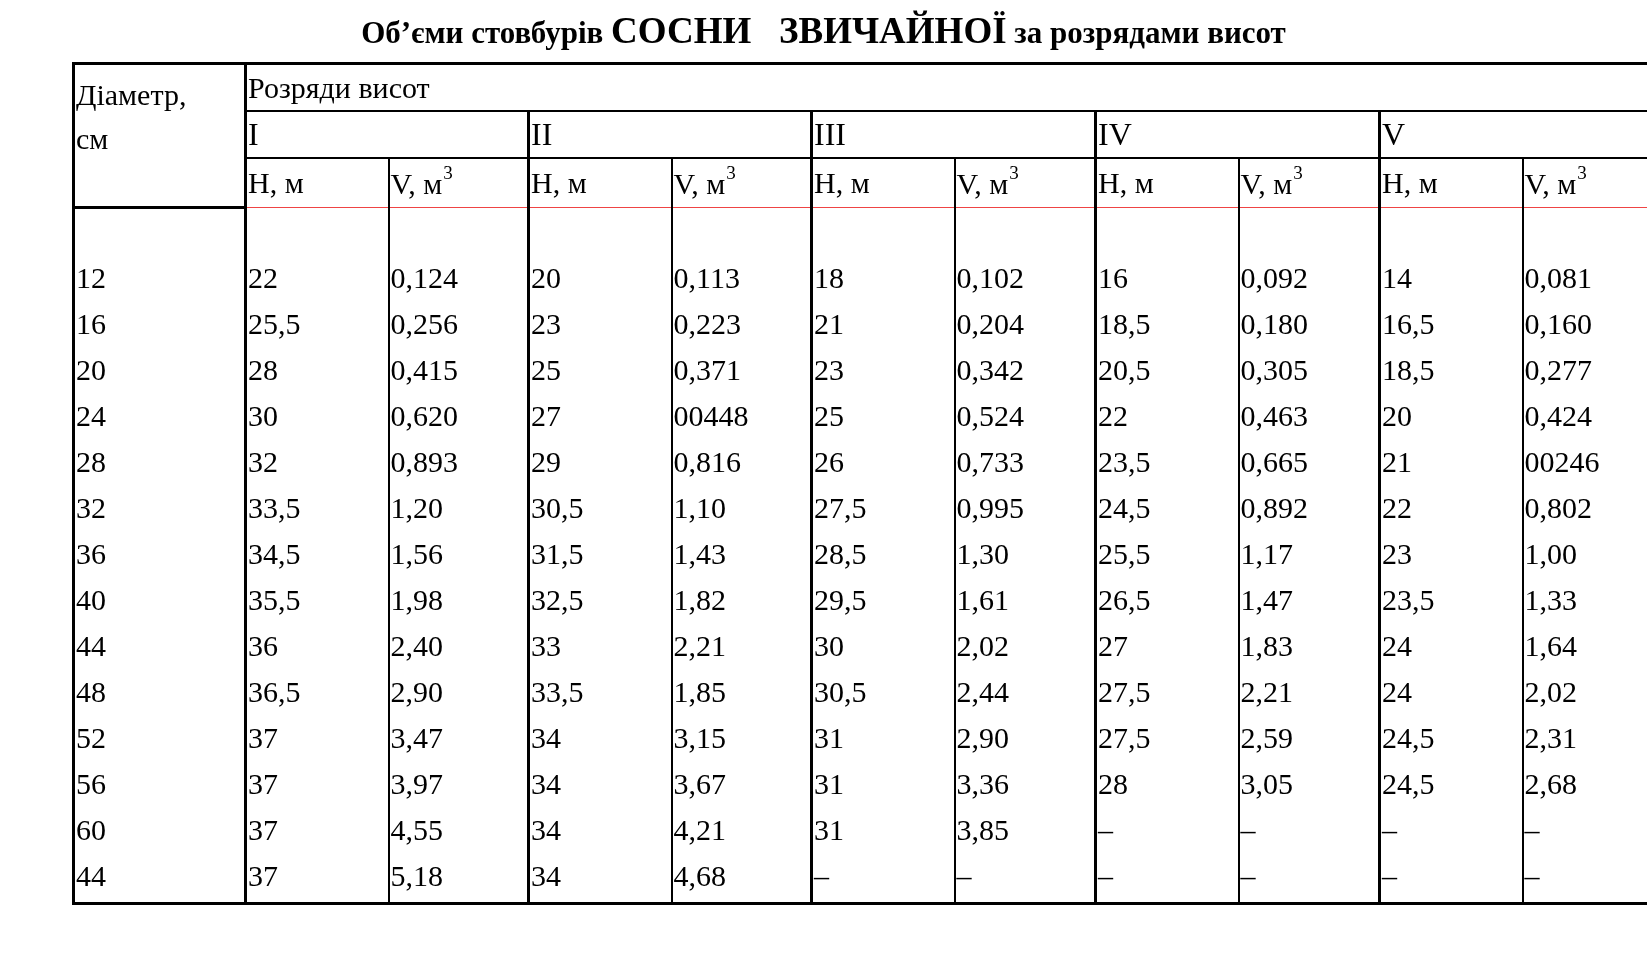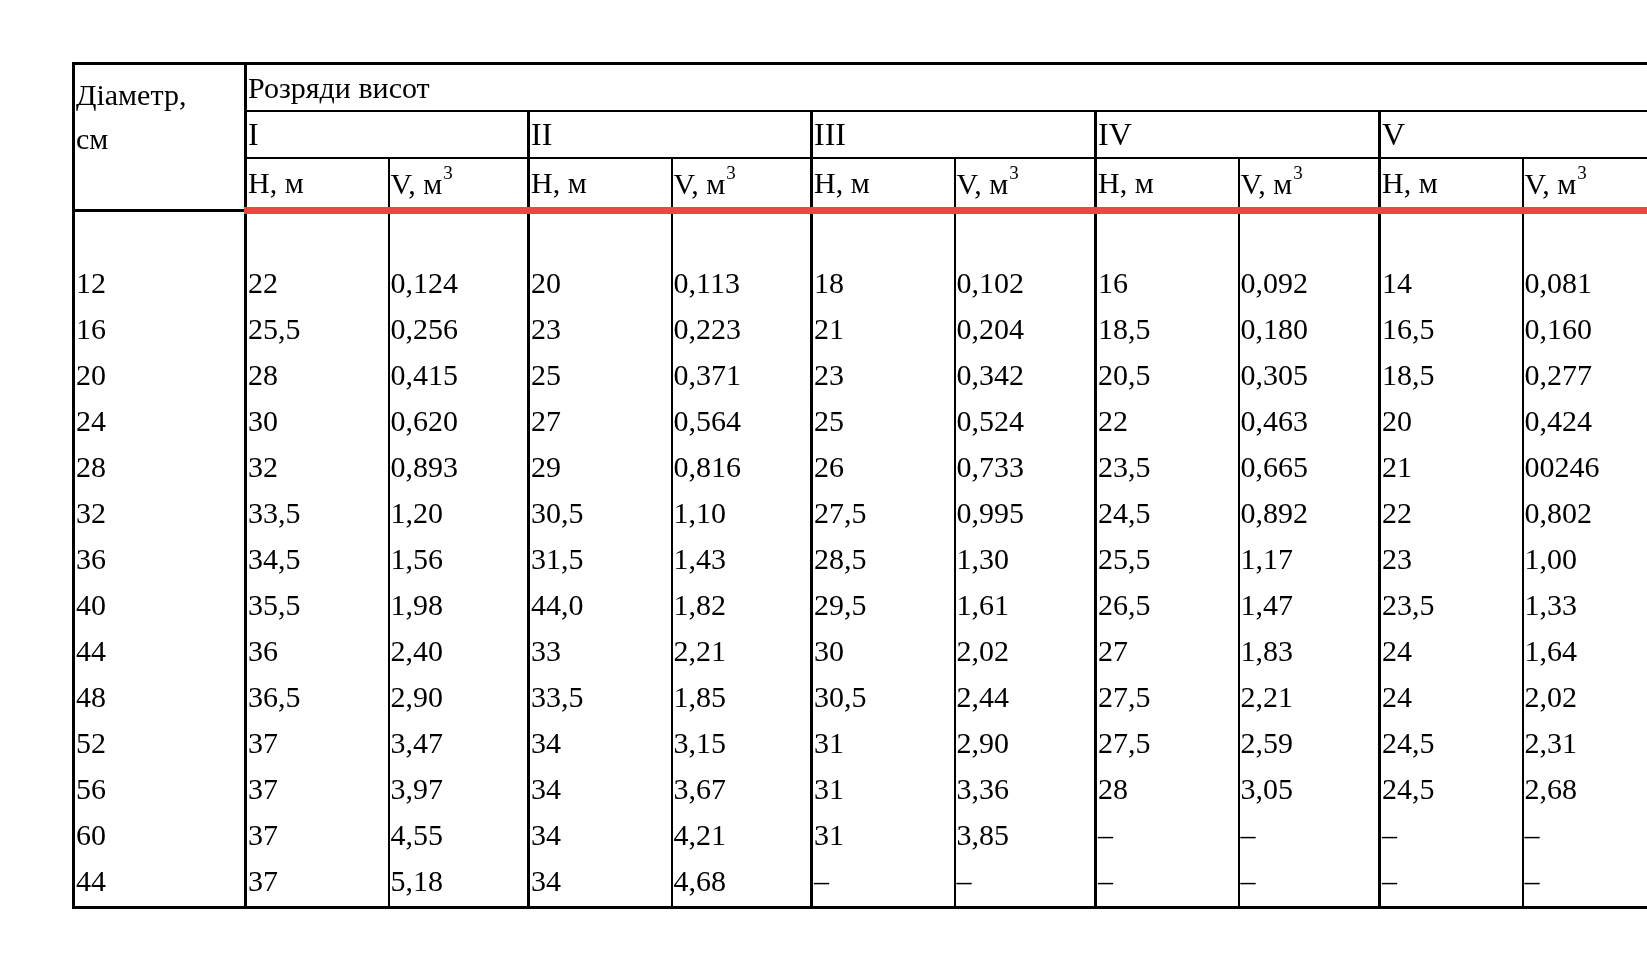--- a/index.html
+++ b/index.html
@@ -43,37 +43,38 @@
     text-align: left;
     margin-left: 43px;
   }
   table.vol { border: 3px solid #000; }
   
   td.hcol { border-left: 3px solid #000; }   
   td.vcol { border-left: 2px solid #000; }   
   
   td.grp-hdr   { border-bottom: 2px solid #000; height: 43px; font-size: 30px; }
   td.class-hdr { border-bottom: 2px solid #000; height: 43px; font-size: 32px; }
-  td.lbl-hdr   { border-bottom: 7px solid #ef4444; height: 46px; }
+  td.lbl-hdr   { border-bottom: 1px solid #ef4444; height: 46px; }
   td.diam-hdr  { border-bottom: 3px solid #000; vertical-align: top; padding-top: 8px; line-height: 44px; }
   td.lbl-hdr sup {
     font-size: 19px;
     position: relative;
     top: -4px;
     left: 1px;
   }
   tbody td { height: 44px; line-height: 44px; }
   tbody tr.spacer-top td { height: 44px; }
   tbody tr.spacer-bottom td { height: auto; }
 </style>
 </head>
 <body>
 
 <div class="page">
 
+  <div class="title"><span>Об’єми стовбурів </span><span class="emph">СОСНИ   ЗВИЧАЙНОЇ</span><span> за розрядами висот</span></div>
 
   <table class="vol">
     <colgroup>
       <col style="width:172px">
       <col style="width:143px">
         <col style="width:140px">
       <col style="width:143px">
         <col style="width:140px">
       <col style="width:143px">
         <col style="width:141px">
@@ -161,21 +162,21 @@
           <td class="hcol">20,5</td>
           <td class="vcol">0,305</td>
           <td class="hcol">18,5</td>
           <td class="vcol">0,277</td>
         </tr>
         <tr>
           <td class="dcol">24</td>
           <td class="hcol">30</td>
           <td class="vcol">0,620</td>
           <td class="hcol">27</td>
-          <td class="vcol">0,564</td>
+          <td class="vcol">00448</td>
           <td class="hcol">25</td>
           <td class="vcol">0,524</td>
           <td class="hcol">22</td>
           <td class="vcol">0,463</td>
           <td class="hcol">20</td>
           <td class="vcol">0,424</td>
         </tr>
         <tr>
           <td class="dcol">28</td>
           <td class="hcol">32</td>
@@ -212,21 +213,21 @@
           <td class="vcol">1,30</td>
           <td class="hcol">25,5</td>
           <td class="vcol">1,17</td>
           <td class="hcol">23</td>
           <td class="vcol">1,00</td>
         </tr>
         <tr>
           <td class="dcol">40</td>
           <td class="hcol">35,5</td>
           <td class="vcol">1,98</td>
-          <td class="hcol">44,0</td>
+          <td class="hcol">32,5</td>
           <td class="vcol">1,82</td>
           <td class="hcol">29,5</td>
           <td class="vcol">1,61</td>
           <td class="hcol">26,5</td>
           <td class="vcol">1,47</td>
           <td class="hcol">23,5</td>
           <td class="vcol">1,33</td>
         </tr>
         <tr>
           <td class="dcol">44</td>

